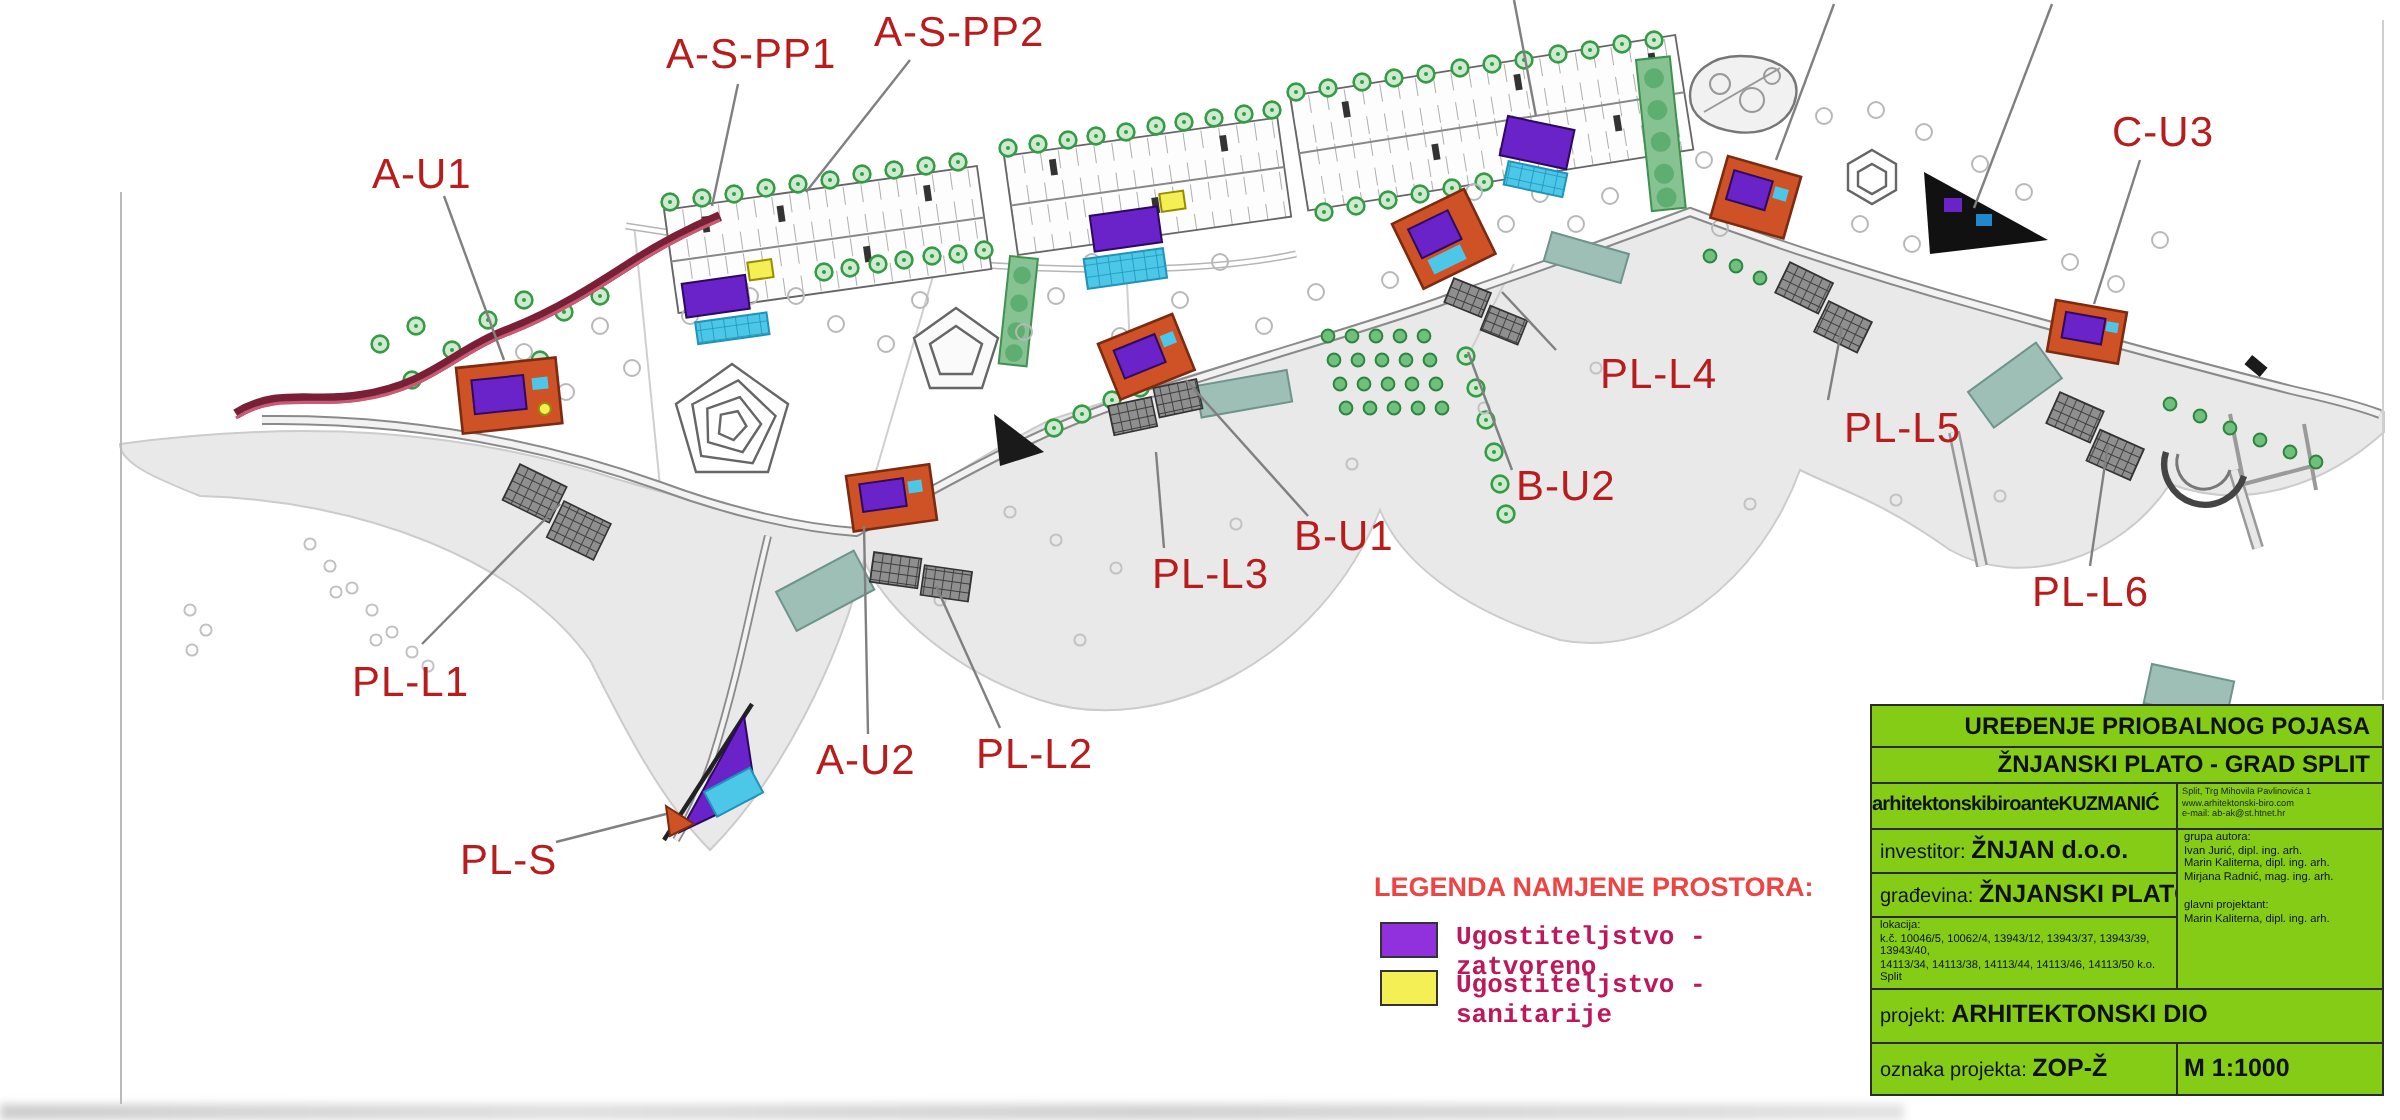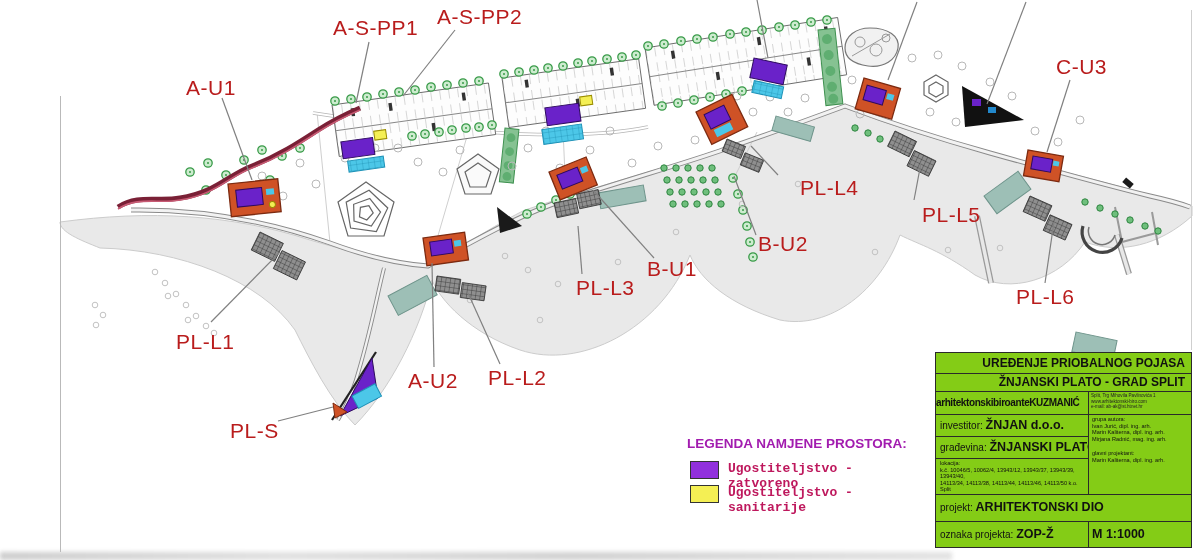--- a/index.html
+++ b/index.html
@@ -2,21 +2,21 @@
 <html><head>
 <meta charset="utf-8">
 <style>
   html,body{margin:0;padding:0;background:#fff;}
   body{width:1200px;height:560px;overflow:hidden;font-family:"Liberation Sans",sans-serif;}
   .stage{position:relative;width:1200px;height:560px;background:#fff;}
   svg.plan{position:absolute;left:0;top:0;}
   .lbl{position:absolute;color:#b91c1c;font-size:21px;letter-spacing:.5px;white-space:nowrap;}
   
   .legend{position:absolute;left:687px;top:436px;width:240px;}
-  .lg-title{font-size:13.5px;font-weight:bold;color:#a21caf;margin-bottom:8px;}
+  .lg-title{font-size:13.5px;font-weight:bold;color:#ef4444;margin-bottom:8px;}
   .lg-row{position:relative;height:24px;}
   .lg-sw{position:absolute;left:3px;top:2px;width:27px;height:16px;border:1px solid #333;}
   .lg-tx{position:absolute;left:41px;top:2px;font-size:13px;font-weight:bold;color:#be185d;font-family:Liberation Mono, monospace;}
   
   .tblock{position:absolute;left:935px;top:352px;width:257px;height:196px;background:#84cc16;border:1.2px solid #2a2a2a;box-sizing:border-box;font-family:"Liberation Sans",sans-serif;color:#111;}
   .tb-abs{position:absolute;box-sizing:border-box;overflow:hidden;}
   .hline{position:absolute;height:1px;background:#2a2a2a;}
   .vline{position:absolute;width:1px;background:#2a2a2a;}
   .tb-r{text-align:right;font-weight:bold;font-size:12px;padding-right:6px;}
   .tb-logo{font-weight:bold;font-size:10px;letter-spacing:-.4px;text-align:left;}

